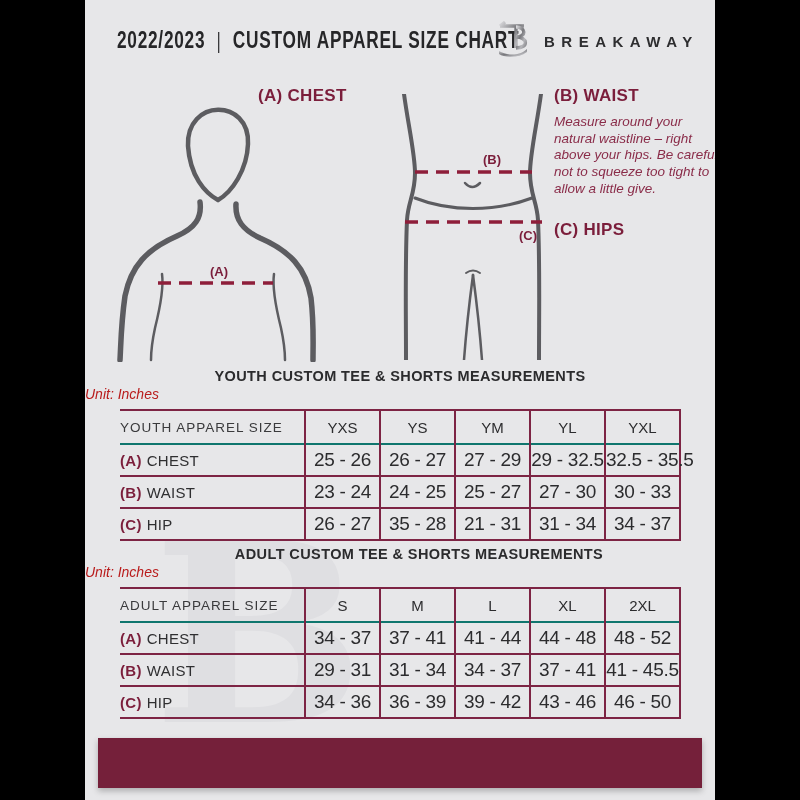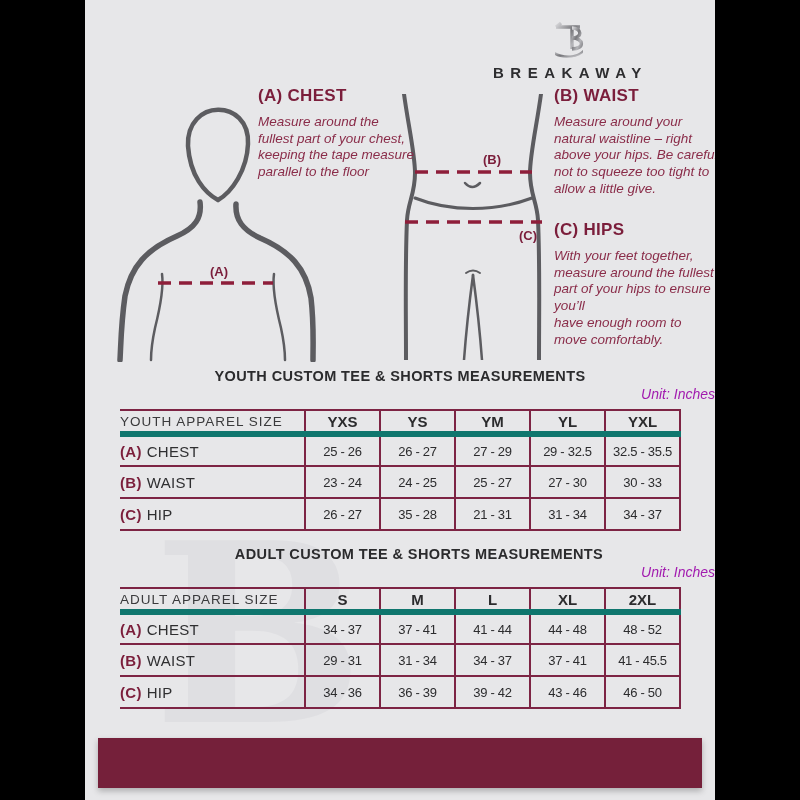--- a/index.html
+++ b/index.html
@@ -26,21 +26,21 @@
   
   .title-wrap { position:absolute; left:32px; top:27px; white-space:nowrap; z-index:1; }
   .title-inner {
     display:inline-flex; align-items:center; gap:15px;
     transform:scaleX(0.75); transform-origin:left center;
     font-weight:bold; font-size:23px; letter-spacing:1px; color:#262628;
   }
   .title-sep { font-weight:normal; color:#3a3a3c; font-size:22px; }
   .brand-wrap {
     position:absolute; left:408px; top:20px; height:42px;
-    display:flex; align-items:center; z-index:1;flex-direction:column;
+    display:flex; align-items:center; gap:9px; z-index:1;
   }
   .brand-text { font-weight:bold; font-size:15px; letter-spacing:6.5px; color:#2e2e30; }
   
   .instr { position:absolute; z-index:1; }
   .instr-head { font-weight:bold; font-size:17px; color:#7b1e3b; letter-spacing:0.3px; margin-bottom:8px; }
   .instr-body {
     font-style:italic; font-size:13.5px; line-height:1.24;
     color:#8a2c49; white-space:pre-line;
   }
   .instr-a { left:173px; top:86px; width:158px; }
@@ -48,58 +48,65 @@
   .instr-c { left:469px; top:220px; width:164px; }
   .fig { position:absolute; z-index:1; }
   .fig1 { left:22px; top:84px; }
   .fig2 { left:310px; top:94px; }
   
   .tbl-title {
     position:absolute; left:0; width:630px; text-align:center;
     font-weight:bold; font-size:14.5px; letter-spacing:0.4px; color:#2b2b2d; z-index:1;
   }
   .tbl-unit {
-    position:absolute; left:0; width:630px; text-align:right;
-    font-style:italic; font-size:14px; color:#a21caf; z-index:1;
+    position:absolute; left:0; width:630px; text-align:left;
+    font-style:italic; font-size:14px; color:#b91c1c; z-index:1;
   }
   .youth-title { top:368px; } .youth-unit { top:386px; }
   .adult-title { top:546px;margin-left:19px; } .adult-unit { top:564px; }
   .size-table {
     position:absolute; left:35px; width:560px;
     border-collapse:collapse; table-layout:fixed; z-index:1;
   }
   .youth-table { top:409px; } .adult-table { top:587px; }
   .size-table col.c-label { width:185px; }
   .size-table col.c-size  { width:75px;  }
-  .size-table thead tr { height:24px; border-top:2.5px solid #7d2444; border-bottom:6px solid #0f766e; }
+  .size-table thead tr { height:34px; border-top:2.5px solid #7d2444; border-bottom:2px solid #0f766e; }
   .size-table tbody tr { height:32px; border-bottom:2px solid #7d2444; }
   .size-table th, .size-table td { padding:0; vertical-align:middle; }
   .size-table th + th, .size-table td + td { border-left:2px solid #7d2444; }
   .size-table th:last-child, .size-table td:last-child { border-right:2px solid #7d2444; }
   .cell-sizehdr {
     text-align:left; padding-left:13px; font-weight:normal;
     font-size:13.5px; letter-spacing:1px; color:#3a3a3c;
   }
-  .cell-size { text-align:center; font-weight:bold; font-size:15px; color:#2c2c2e; }
+  .cell-size { text-align:center; font-weight:normal; font-size:15px; color:#2c2c2e; }
   .cell-label { text-align:left; padding-left:13px; font-size:15px; color:#2f2f31; letter-spacing:0.3px; }
   .row-key { color:#7b1e3b; font-weight:bold; margin-right:5px; }
-  .cell-val { text-align:center; font-size:13px; letter-spacing:-0.3px; color:#2c2c2e; white-space:nowrap; }
+  .cell-val { text-align:center; font-size:19px; letter-spacing:-0.3px; color:#2c2c2e; white-space:nowrap; }
   
   .footer-bar {
     position:absolute; left:13px; top:738px; width:604px; height:50px;
     background:#75203a; box-shadow:0 3px 6px rgba(0,0,0,0.25); z-index:1;
   }
 </style>
 </head>
 <body>
 
 <div class="page">
 
   <div class="watermark">B</div>
 
+  <div class="title-wrap">
+    <div class="title-inner">
+      <span>2022/2023</span>
+      <span class="title-sep">|</span>
+      <span>CUSTOM APPAREL SIZE CHART</span>
+    </div>
+  </div>
   <div class="brand-wrap">
     <span>
       <svg width="42" height="40" viewBox="0 0 42 40">
         <defs>
           <linearGradient id="metal" x1="0" y1="0" x2="1" y2="1">
             <stop offset="0" stop-color="#dcdcdf"></stop>
             <stop offset="0.45" stop-color="#78787c"></stop>
             <stop offset="0.75" stop-color="#b6b6ba"></stop>
             <stop offset="1" stop-color="#8a8a8e"></stop>
           </linearGradient>
@@ -135,30 +142,27 @@
       <path d="M78,181 C82,211 85,239 87,266" stroke-width="2.5"></path>
     </g>
     <path d="M20,78 L137,78" fill="none" stroke="#8e1e3a" stroke-width="3.5" stroke-dasharray="13 8"></path>
     <path d="M10,128 L147,128" fill="none" stroke="#8e1e3a" stroke-width="3.5" stroke-dasharray="13 8"></path>
     <text x="97" y="70" text-anchor="middle" font-size="13" font-weight="bold" fill="#7b1e3b">(B)</text>
     <text x="133" y="146" text-anchor="middle" font-size="13" font-weight="bold" fill="#7b1e3b">(C)</text>
   </svg>
 
   <div class="instr instr-a">
     <div class="instr-head">(A) CHEST</div>
-    <div class="instr-body">Measure around the fullest part of your chest, keeping the tape measure parallel to the floor</div>
   </div>
   <div class="instr instr-b">
     <div class="instr-head">(B) WAIST</div>
     <div class="instr-body">Measure around your natural waistline – right above your hips. Be careful not to squeeze too tight to allow a little give.</div>
   </div>
   <div class="instr instr-c">
     <div class="instr-head">(C) HIPS</div>
-    <div class="instr-body">With your feet together, measure around the fullest part of your hips to ensure you’ll
-have enough room to move comfortably.</div>
   </div>
 
   <div class="tbl-title youth-title">YOUTH CUSTOM TEE &amp; SHORTS MEASUREMENTS</div>
   <div class="tbl-unit youth-unit">Unit: Inches</div>
   <table class="size-table youth-table">
     <colgroup>
         <col class="c-label">
         <col class="c-size">
         <col class="c-size">
         <col class="c-size">

